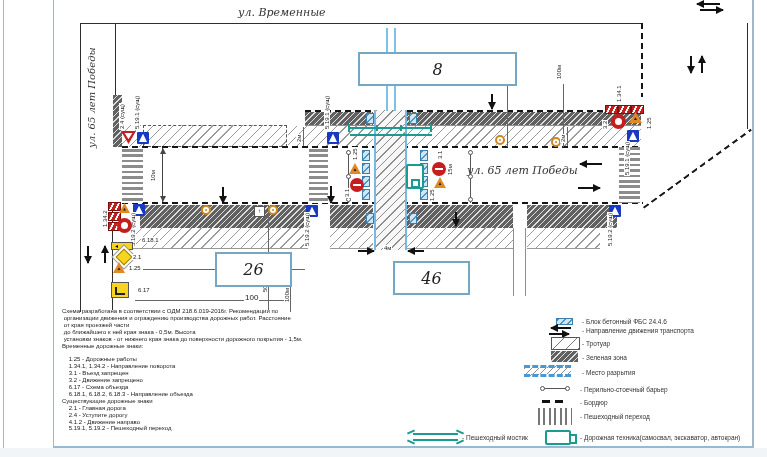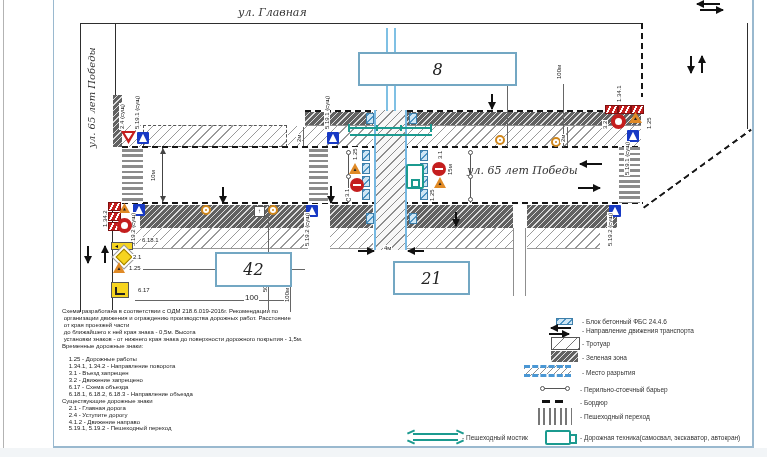--- a/index.html
+++ b/index.html
@@ -66,21 +66,21 @@
 <body>
 
 <div class="sheet">
 
   <div class="abs" style="left:3px;top:0;width:1px;height:457px;background:#b3b3b3"></div>
   <div class="abs" style="left:53px;top:0;width:1px;height:447px;background:#9ab9cf"></div>
   <div class="abs" style="left:752px;top:0;width:2px;height:447px;background:#9ab9cf"></div>
   <div class="abs" style="left:53px;top:446px;width:701px;height:2px;background:#9ab9cf"></div>
   <div class="abs" style="left:0;top:448px;width:767px;height:9px;background:#f2f5f7"></div>
 
-  <div class="street" style="left:238px;top:6px;font-size:11px">ул. Главная</div>
+  <div class="street" style="left:238px;top:6px;font-size:11px">ул. Временные</div>
   <div class="street rot" style="left:86px;top:148px;font-size:10px">ул. 65 лет Победы</div>
   <div class="street" style="left:467px;top:164px;font-size:11px">ул. 65 лет Победы</div>
 
   <div class="ln" style="left:80px;top:23px;width:561px;height:1px"></div>
   <div class="ln" style="left:80px;top:23px;width:1px;height:289px"></div>
   <div class="ln" style="left:115px;top:23px;width:1px;height:74px"></div>
   <div class="ln" style="left:112px;top:203px;width:1px;height:107px"></div>
   <div class="ln" style="left:747px;top:23px;width:1px;height:106px"></div>
   <div class="dash-v" style="left:641px;top:23px;height:74px"></div>
   <div class="dash-h" style="left:643px;top:207px;width:133px;transform-origin:left top;transform:rotate(-36deg)"></div>
@@ -254,24 +254,24 @@
   <div class="vlbl" style="left:262px;top:293px">50м</div>
   <div class="vlbl" style="left:284px;top:303px">100м</div>
   <div class="hlbl lg" style="left:226px;top:263px">50</div>
   <div class="hlbl lg" style="left:244px;top:294px">100</div>
   <div class="hlbl" style="left:383px;top:245px">4м</div>
 
   <div class="bbox" style="left:358px;top:52px;width:155px;height:30px">
       <span>8</span>
     </div>
   <div class="bbox" style="left:215px;top:252px;width:73px;height:31px">
-      <span>42</span>
+      <span>26</span>
     </div>
   <div class="bbox" style="left:393px;top:261px;width:73px;height:30px">
-      <span>21</span>
+      <span>46</span>
     </div>
 
   <div class="notes" style="left:62px;top:308px;width:360px">Схема разработана в соответствии с ОДМ 218.6.019-2016г. Рекомендации по
  организации движения и ограждению производства дорожных работ. Расстояние
  от края проезжей части
  до ближайшего к ней края знака - 0,5м. Высота
  установки знаков - от нижнего края знака до поверхности дорожного покрытия - 1,5м.
 Временные дорожные знаки:
 
     1.25 - Дорожные работы

